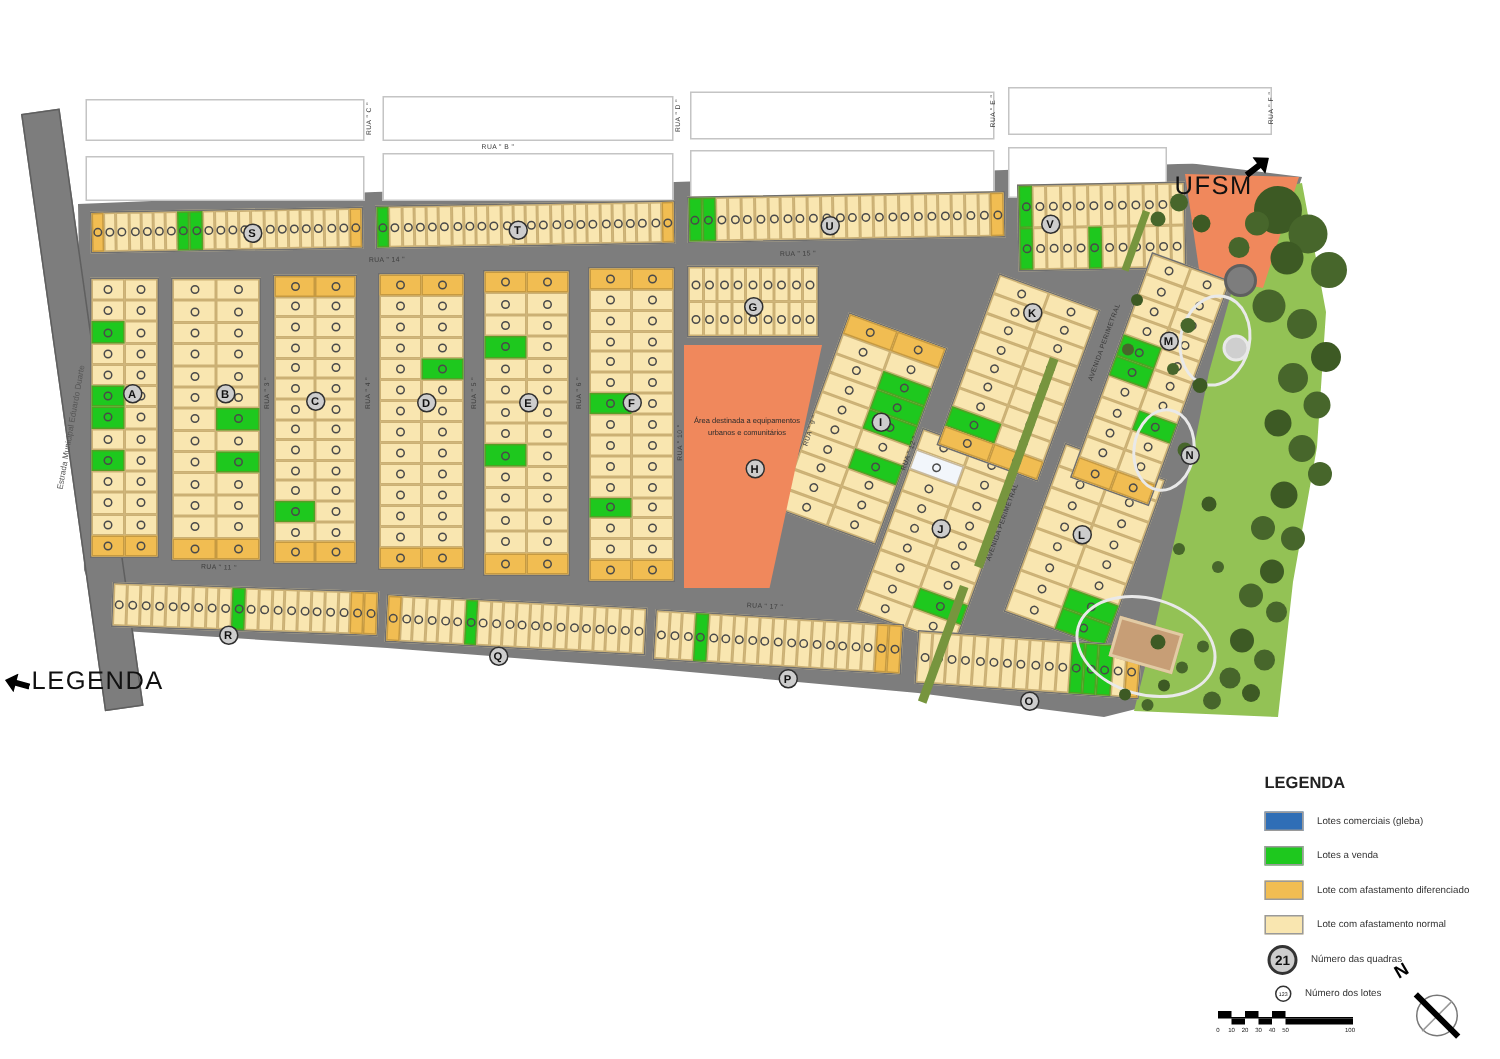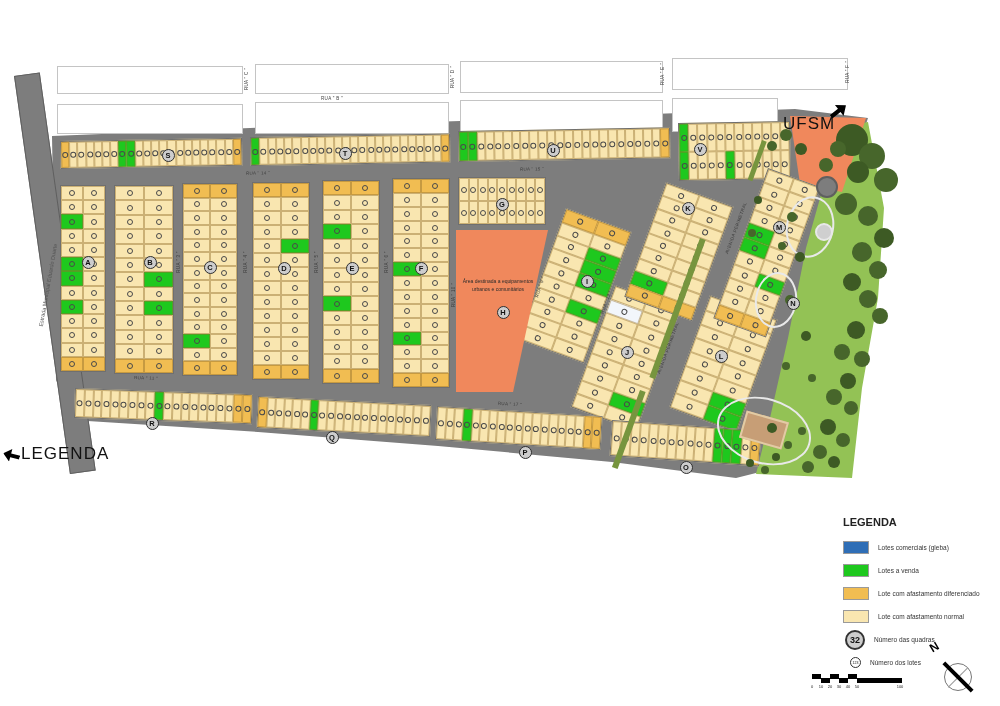--- a/index.html
+++ b/index.html
@@ -1562,21 +1562,21 @@
     </div>
     <div class="lrow">
       <span class="swatch" style="background: rgb(241, 189, 82);"></span>
       <span class="llabel">Lote com afastamento diferenciado</span>
     </div>
     <div class="lrow">
       <span class="swatch" style="background: rgb(249, 230, 176);"></span>
       <span class="llabel">Lote com afastamento normal</span>
     </div>
     <div class="lrow">
-      <span class="qcircle">32</span>
+      <span class="qcircle">21</span>
       <span class="llabel">Número das quadras</span>
     </div>
     <div class="lrow">
       <span class="lcircle">123</span>
       <span class="llabel">Número dos lotes</span>
     </div>
   </div>
 
   <div id="scalebar" class="abs" style="left:810px;top:668px;width:120px;height:22px;">
       <div class="sbline" style="left: 2px; top: 10px; width: 90px;"></div>

